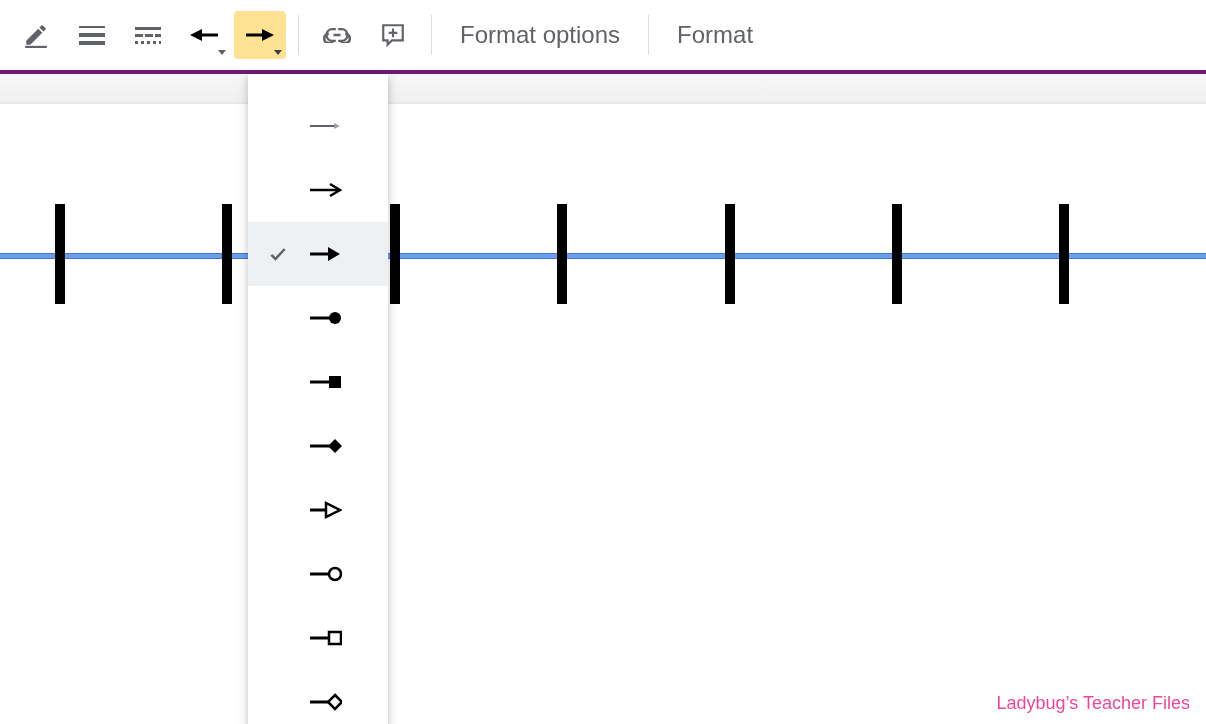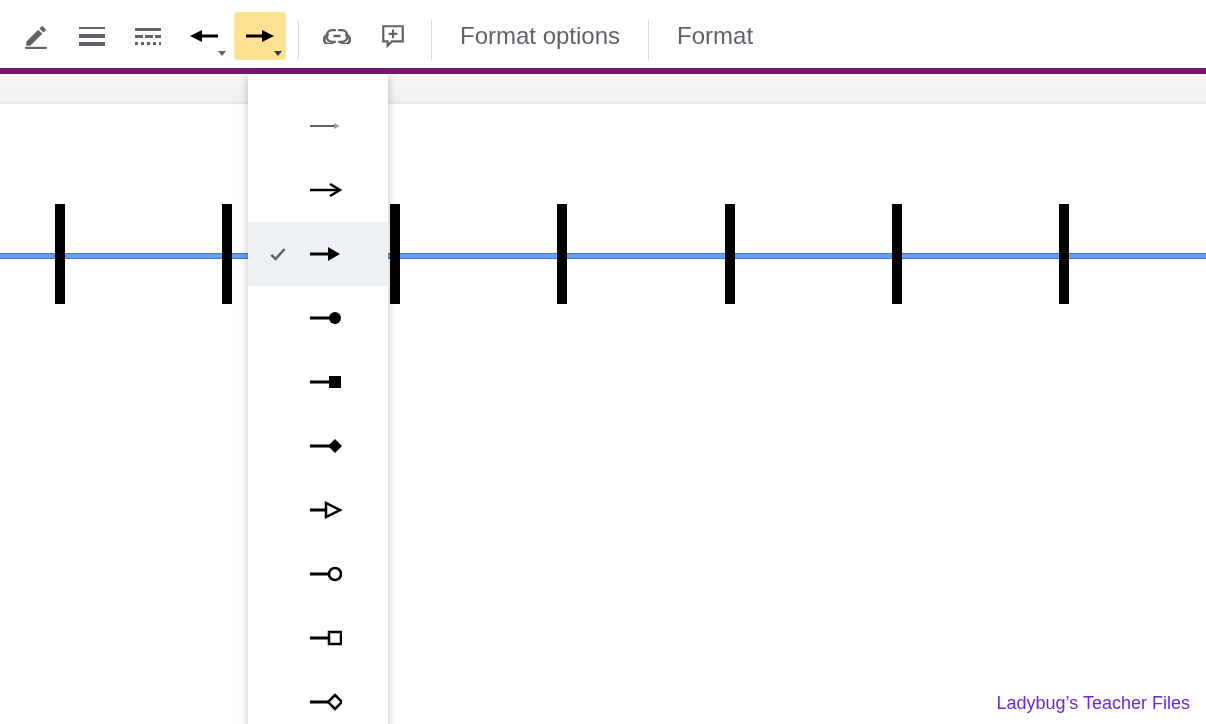--- a/index.html
+++ b/index.html
@@ -9,24 +9,24 @@
     background: #fff;
     width: 1206px;
     height: 724px;
     overflow: hidden;
     position: relative;
   }
 
   
   .toolbar {
     display: flex;
-    align-items: flex-end;
+    align-items: center;
     height: 74px;
     padding: 8px 8px;
-    border-bottom: 6px solid #701a75;
+    border-bottom: 4px solid #701a75;
     position: relative;
     z-index: 5;
     background: #fff;
   }
   .tbtn {
     width: 52px;
     height: 48px;
     display: flex;
     align-items: center;
     justify-content: center;
@@ -135,21 +135,21 @@
   .dd-icon {
     width: 34px; height: 24px;
     display:flex; align-items:center; justify-content:center;
   }
 
   .watermark {
     position: absolute;
     right: 16px;
     bottom: 10px;
     font-size: 18px;
-    color: #6d28d9;
+    color: #ec4899;
     font-family: Arial, sans-serif;
   }
 </style>
 </head>
 <body>
 
 <div class="toolbar">
 
   <div class="tbtn">
     <span>

